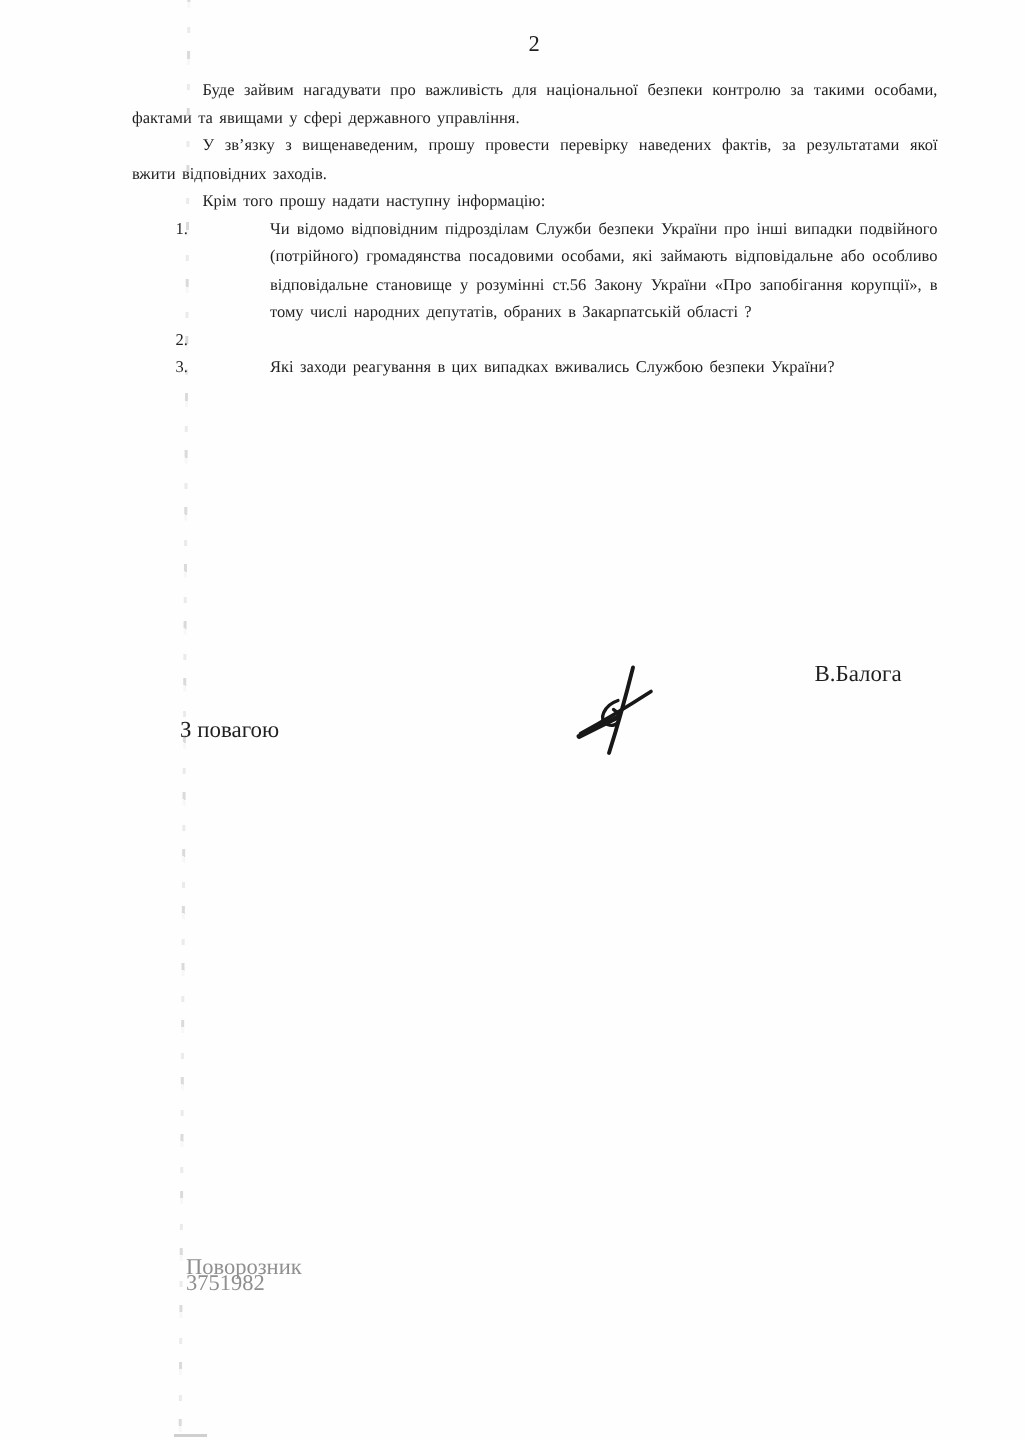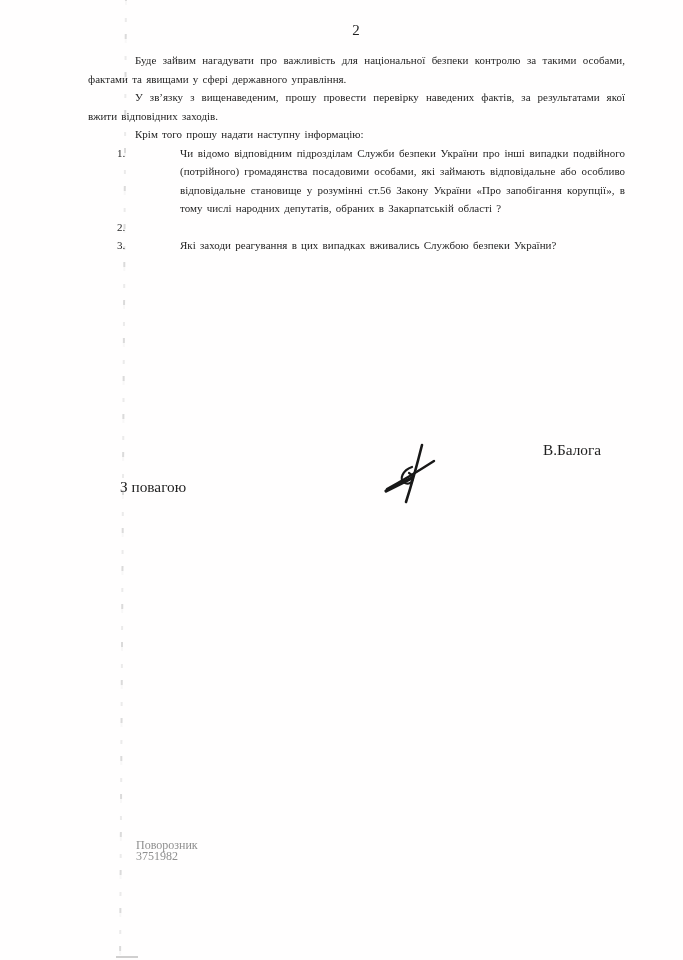--- a/index.html
+++ b/index.html
@@ -106,23 +106,23 @@
   .signature-svg {
     position: absolute;
     left: 378px;
     top: 433px;
     width: 66px;
     height: 78px;
     z-index: 3;
   }
   .footer {
     position: absolute;
-    left: 136px;
+    left: 124px;
     top: 840px;
-    font-size: 12px;
+    font-size: 15px;
     line-height: 11px;
     color: #8f8f8f;
     z-index: 2;
   }
 </style>
 </head>
 <body>
 
 <div class="page">
 

